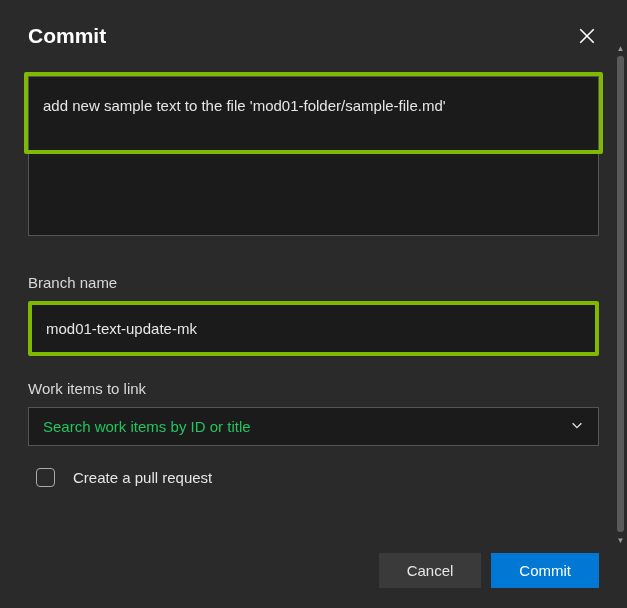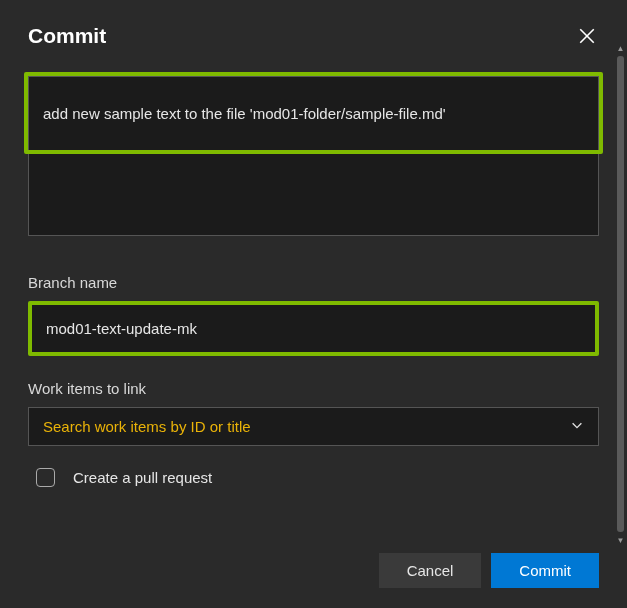--- a/index.html
+++ b/index.html
@@ -59,21 +59,21 @@
     margin-bottom: 34px;
   }
   .comment-group .full-textarea {
     width: 100%;
     height: 160px;
     background: #1b1b1b;
     border: 1px solid #555;
     color: #e6e6e6;
     font-size: 15px;
     font-family: inherit;
-    padding: 28px 14px;
+    padding: 20px 14px;
     resize: none;
     outline: none;
   }
   .comment-group .top-highlight {
     position: absolute;
     top: -4px;
     left: -4px;
     right: -4px;
     height: 82px;
     border: 4px solid #7fba00;
@@ -100,21 +100,21 @@
   .branch-input-wrap .branch-input {
     border: none;
   }
   .workitems-group {
     margin-bottom: 22px;
   }
   .workitems-select {
     width: 100%;
     background: #1b1b1b;
     border: 1px solid #555;
-    color: #eab308;
+    color: #22c55e;
     font-size: 15px;
     padding: 10px 14px;
     display: flex;
     justify-content: space-between;
     align-items: center;
     cursor: pointer;
   }
   .chevron {
     color: #e0e0e0;
   }

